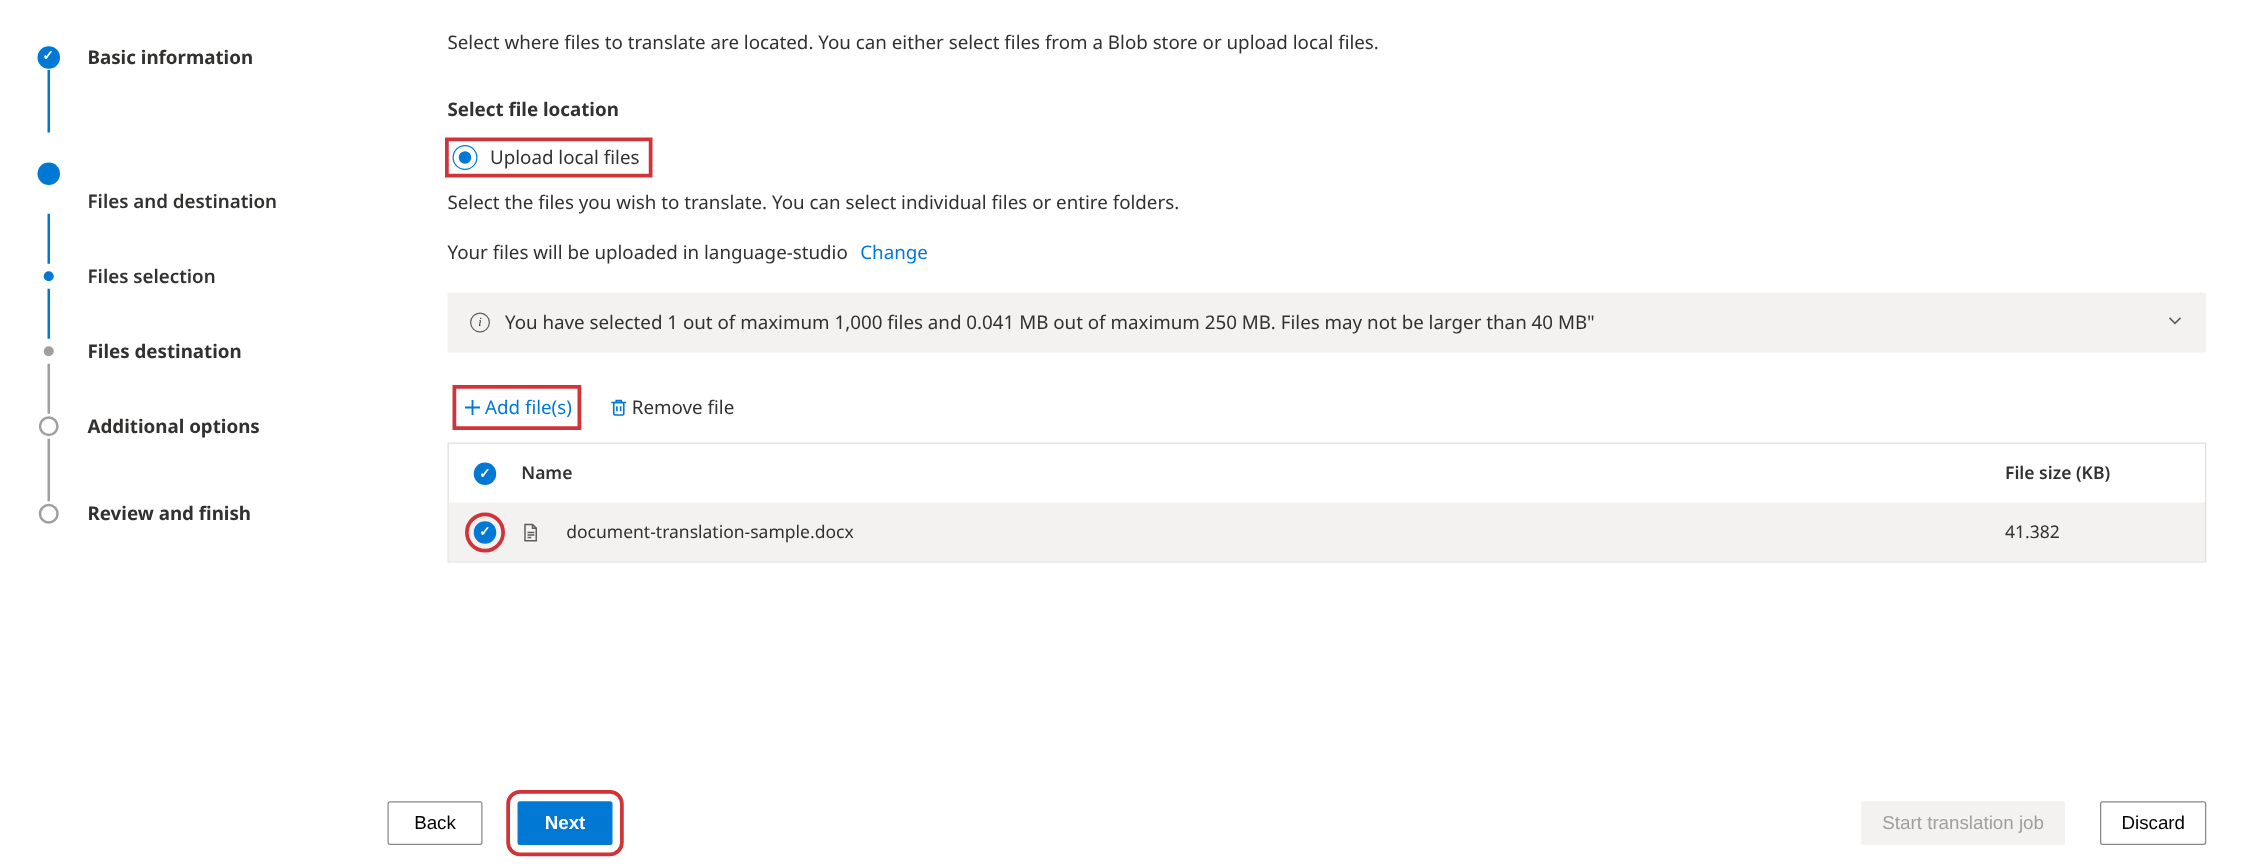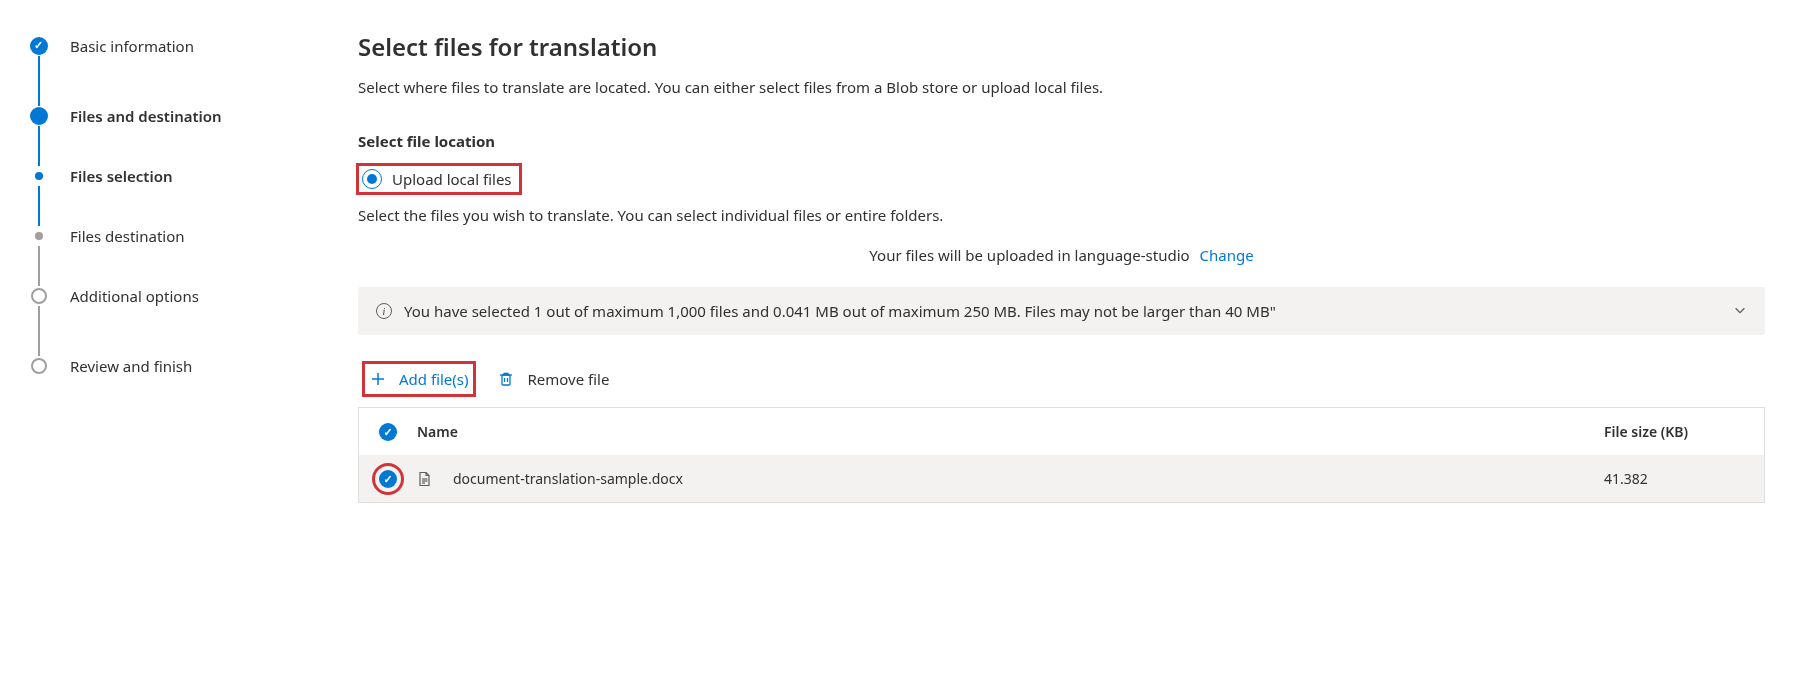--- a/index.html
+++ b/index.html
@@ -35,25 +35,25 @@
     width: 18px;
     display: flex;
     justify-content: center;
     align-items: center;
     flex-shrink: 0;
     margin-right: 22px;
     position: relative;
     z-index: 1;
     background: #fff;
   }
-  .step-label { font-size: 15px; white-space: nowrap; }
+  .step-label { font-size: 15px; white-space: nowrap; font-weight: bold; }
   .step-complete  .step-icon   { width:18px; height:18px; border-radius:50%; background:var(--accent); position:relative;}
   .step-complete  .step-icon::after{content:"✓";color:#fff;font-size:11px;font-weight:bold;position:absolute;left:4px;top:0px;}
   .step-current   .step-icon   { width:18px; height:18px; border-radius:50%; background:var(--accent);}
-  .step-current   .step-label  { font-weight:600; }
+  .step-current   .step-label  { font-weight:600;margin-top:45px; }
   .step-sub       .step-icon   { width:8px; height:8px; border-radius:50%; background:var(--accent);}
   .step-sub.active .step-label { font-weight:600; }
   .step-sub       .step-icon-wrap{ margin-left:5px; width:8px; margin-right:27px;}
   .step-sub:not(.active) .step-icon { background:#a19f9d;}
   .step-future    .step-icon   { width:16px; height:16px; border:2px solid #a19f9d; border-radius:50%; background:#fff;}
   .connector {
     width:2px; height:50px; background:var(--accent);
     margin-left:8px;
   }
   .connector.sub { height:40px; }
@@ -70,36 +70,36 @@
   .section-label { font-weight:700; font-size:15px; margin-bottom:14px;}
   .radio-row { display:flex; align-items:center; gap:12px; margin-bottom:12px;}
   .radio-opt { display:flex; align-items:center; gap:10px; padding:6px 8px 6px 6px; font-size:15px;}
   .radio-opt .r-circle{
     width:20px; height:20px; border:1px solid #323130; border-radius:50%;
     display:flex; align-items:center; justify-content:center; flex-shrink:0;
   }
   .radio-opt.selected .r-circle{ border-color:var(--accent);}
   .radio-opt.selected .r-circle::after{content:"";width:10px;height:10px;border-radius:50%;background:var(--accent);}
   .hint { font-size:15px; margin-bottom:20px;}
-  .upload-dest { font-size:15px; margin-bottom:22px;text-align:center;}
+  .upload-dest { font-size:15px; margin-bottom:22px;}
   .link { color:var(--accent); cursor:pointer; margin-left:6px;}
   .info-bar {
     display:flex; align-items:center; gap:12px;
     background:#f3f2f1; padding:14px 18px; border-radius:2px;
     font-size:15px; margin-bottom:28px;
   }
   .info-bar .i-icon{
     width:16px;height:16px;border:1px solid #605e5c;border-radius:50%;
     display:flex;align-items:center;justify-content:center;font-size:10px;font-style:italic;
     flex-shrink:0;font-family:serif;
   }
   .info-bar .chev{ margin-left:auto; }
   .chev svg{width:14px;height:14px;}
   .toolbar{ display:flex; align-items:center; gap:18px; margin-bottom:12px; padding-left:6px;}
-  .tool-btn{ display:flex; align-items:center; gap:13px; font-size:15px; padding:6px 6px; cursor:pointer;}
+  .tool-btn{ display:flex; align-items:center; gap:2px; font-size:15px; padding:6px 6px; cursor:pointer;}
   .tool-btn svg{width:16px;height:16px;}
   .tool-btn.add{ color:var(--accent);}
   .tool-btn.add svg{stroke:var(--accent);}
   .tool-btn.remove svg{stroke:var(--accent);}
   
   .file-table{ border:1px solid var(--border); }
   .ft-row{ display:flex; align-items:center; padding:14px 20px; gap:20px;}
   .ft-header{ font-weight:600;}
   .ft-data{ background:#f3f2f1;}
   .ft-check{
@@ -169,21 +169,20 @@
   <div class="connector future"></div>
   <div class="step step-future">
     <span class="step-icon-wrap">
         <span class="step-icon"></span>
       </span>
     <span class="step-label">Review and finish</span>
   </div>
 </nav>
 
 <main class="main">
-  <h1>Select files for translation</h1>
   <div class="desc">Select where files to translate are located. You can either select files from a Blob store or upload local files.</div>
 
   <div class="section-label">Select file location</div>
 
   <div class="radio-row">
     <label class="radio-opt selected hl hl-pad">
       <span class="r-circle"></span>
       <span>Upload local files</span>
     </label>
   </div>
@@ -240,13 +239,20 @@
             <line x1="5" y1="8" x2="10.5" y2="8"></line>
             <line x1="5" y1="10" x2="10.5" y2="10"></line>
             <line x1="5" y1="12" x2="8" y2="12"></line>
         </svg>
         <span>document-translation-sample.docx</span>
       </span>
       <span class="ft-size">41.382</span>
     </div>
   </div>
 
+  <div class="footer">
+    <button class="btn">Back</button>
+    <button class="btn primary hl" style="outline-offset:6px">Next</button>
+    <span class="spacer"></span>
+    <button class="btn disabled">Start translation job</button>
+    <button class="btn">Discard</button>
+  </div>
 </main>
 
 </body></html>

